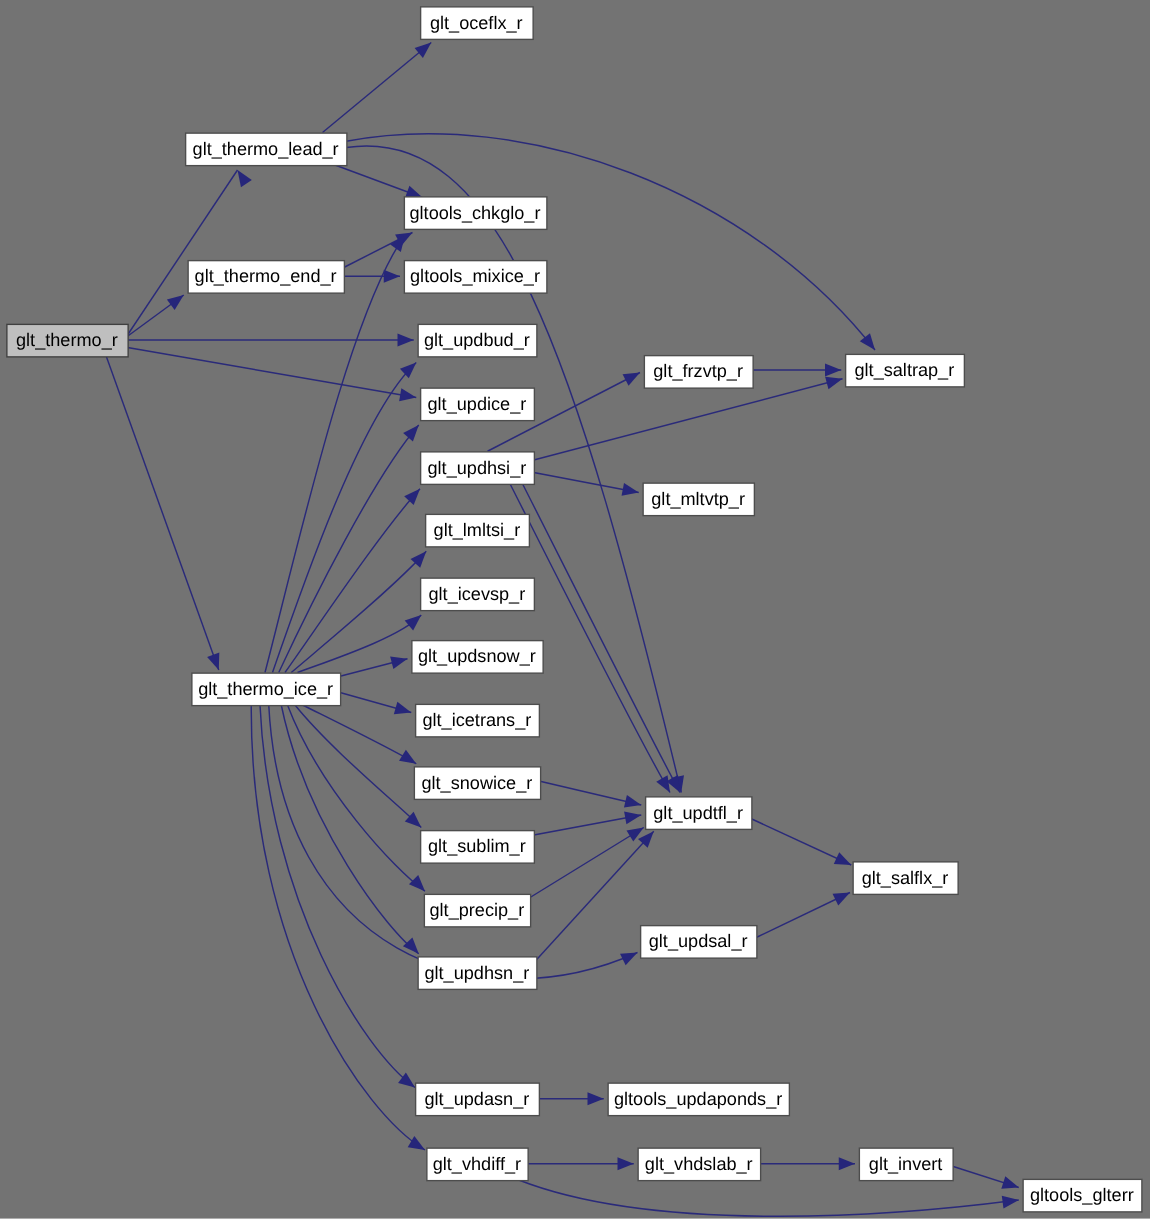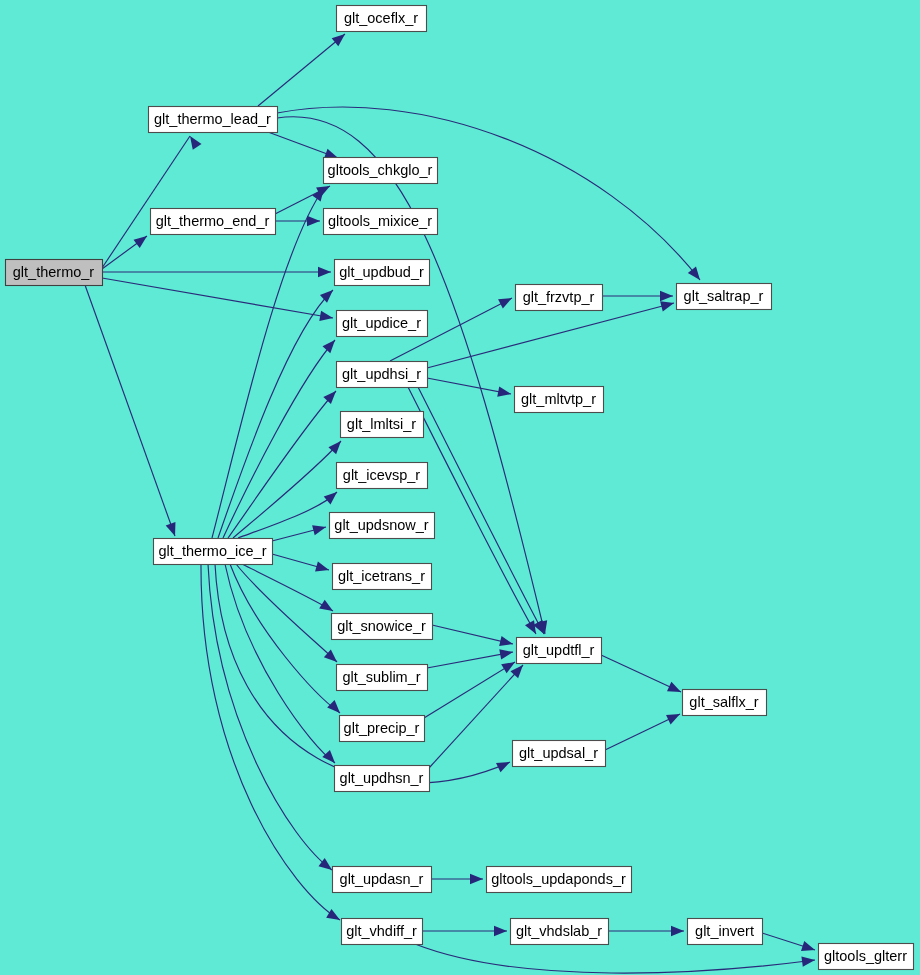--- a/index.html
+++ b/index.html
@@ -7,21 +7,21 @@
     padding: 0;
     background: #ffffff;
   }
   body {
     font-family: "Liberation Sans", sans-serif;
   }
   #graph-root {
     position: relative;
     width: 920px;
     height: 975px;
-    background: #5eead4;
+    background: #737373;
     overflow: hidden;
   }
   svg#callgraph {
     display: block;
     width: 920px;
     height: 975px;
   }
   .node-box {
     fill: #ffffff;
     stroke: #4d4d4d;

